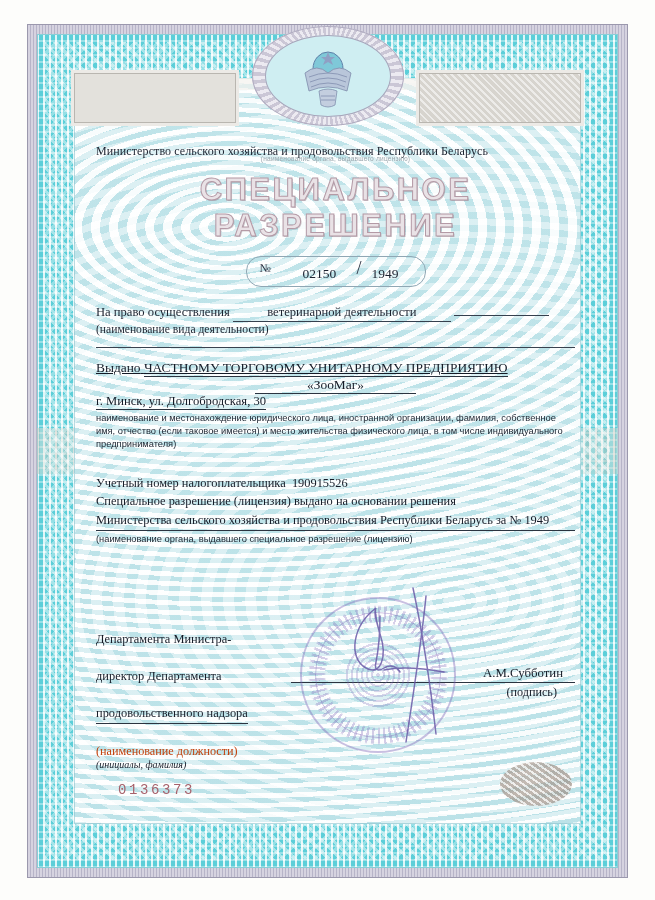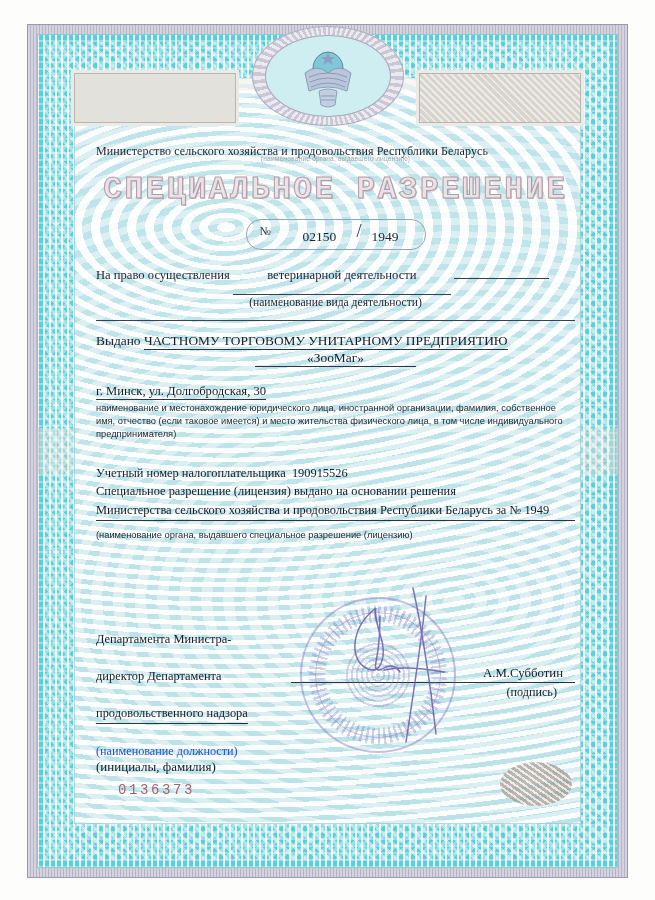--- a/index.html
+++ b/index.html
@@ -83,76 +83,76 @@
   
   .content{position:absolute;left:96px;right:80px;top:144px;}
   .ministry{
     font-size:12px;color:#1d2330;letter-spacing:.1px;white-space:nowrap;
   }
   .caption-faint{
     text-align:center;font-size:6.6px;color:#9aa7ae;margin-top:-4px;
     font-family:"Liberation Sans", sans-serif;letter-spacing:.2px;
   }
   .title-main, .title-sub{
-    text-align:center;font-family:Liberation Mono, monospace;
+    text-align:center;font-family:Liberation Sans, sans-serif;
     font-weight:bold;color:#e9e2e6;
     -webkit-text-stroke:1px #b49aa6;
     text-shadow:1px 1px 0 rgba(120,95,110,.35);
     letter-spacing:2.5px;
   }
   .title-main{font-size:31px;margin-top:10px;}
   .title-sub{font-size:27px;margin-top:2px;}
   .num-pill{
     position:relative;margin:12px auto 0;width:178px;height:29px;
     border:1.4px solid #8fa7b4;border-radius:15px;
   }
   .num-pill .lbl{position:absolute;left:13px;top:4px;font-size:12px;color:#2a3040;}
   .num-pill .n1{position:absolute;left:56px;top:9px;font-size:13.5px;color:#1b2230;}
   .num-pill .slash{position:absolute;left:110px;top:1px;font-size:18px;color:#2a3040;}
   .num-pill .n2{position:absolute;left:125px;top:9px;font-size:13.5px;color:#1b2230;}
   .row{margin-top:14px;font-size:12.6px;color:#1d2330;}
   .ul-line{
     display:inline-block;border-bottom:1px solid #35404e;
-    padding:0 4px 11px;
+    padding:0 4px 1px;
   }
   .fill-rest{display:inline-block;border-bottom:1px solid #35404e;height:14px;}
   .sub-cap{
-    text-align:center;font-size:11.6px;color:#1d2330;margin-top:1px;
+    text-align:left;font-size:11.6px;color:#1d2330;margin-top:1px;
   }
   .rule{border-top:1.4px solid #39424f;margin-top:11px;}
-  .issued{margin-top:12px;font-size:13.4px;color:#151b27;}
+  .issued{margin-top:12px;font-size:13.4px;color:#151b27;text-decoration:underline;}
   .issued .ul{border-bottom:1px solid #2b3440;padding-bottom:1px;}
   .org2{text-align:center;font-size:13.4px;margin-top:1px;color:#151b27;}
   .org2 span{border-bottom:1px solid #2b3440;padding:0 52px 1px;}
-  .addr{margin-top:18px;font-size:12.6px;color:#151b27;}
+  .addr{margin-top:1px;font-size:12.6px;color:#151b27;}
   .addr span{border-bottom:1px solid #2b3440;padding-bottom:1px;}
   .legal{
     margin-top:3px;font-size:9.3px;line-height:1.42;color:#222a36;
     font-family:"Liberation Sans", sans-serif;
   }
   .block2{margin-top:22px;font-size:12.4px;line-height:1.5;color:#151b27;}
   .block2 .u{border-bottom:1px solid #2b3440;padding:0 3px 1px;}
   .orgline{border-bottom:1px solid #2b3440;display:block;padding-bottom:1px;}
   .legal2{
-    margin-top:8px;font-size:9.3px;color:#222a36;
+    margin-top:2px;font-size:9.3px;color:#222a36;
     font-family:"Liberation Sans", sans-serif;
   }
   
   .sig{position:absolute;left:96px;right:80px;top:612px;}
   .sig-pos{font-size:12.4px;line-height:1.48;color:#151b27;white-space:pre-line;}
   .sig-pos .last{border-bottom:1px solid #2b3440;padding-bottom:1px;display:inline-block;text-align:right;}
   .sig-rule{
     position:absolute;left:195px;right:0;top:70px;border-top:1px solid #2b3440;
   }
   .sig-name{
     position:absolute;right:12px;top:54px;font-size:12.8px;color:#151b27;
   }
   .sig-podpis{position:absolute;right:18px;top:73px;font-size:12.2px;color:#151b27;}
-  .sig-cap1{margin-top:1px;font-size:12.2px;color:#1d4ed8;}
-  .sig-cap2{font-size:13px;color:#151b27;}
+  .sig-cap1{margin-top:1px;font-size:12.2px;color:#c2410c;}
+  .sig-cap2{font-size:10px;color:#151b27;font-style:italic;}
   
   .stamp{
     position:absolute;left:300px;top:597px;width:152px;height:152px;
     border-radius:50%;border:2px solid rgba(120,95,180,.55);
     opacity:.72;pointer-events:none;
   }
   .stamp::before{
     content:"";position:absolute;left:13px;top:13px;right:13px;bottom:13px;
     border-radius:50%;border:1.2px solid rgba(120,95,180,.5);
   }

